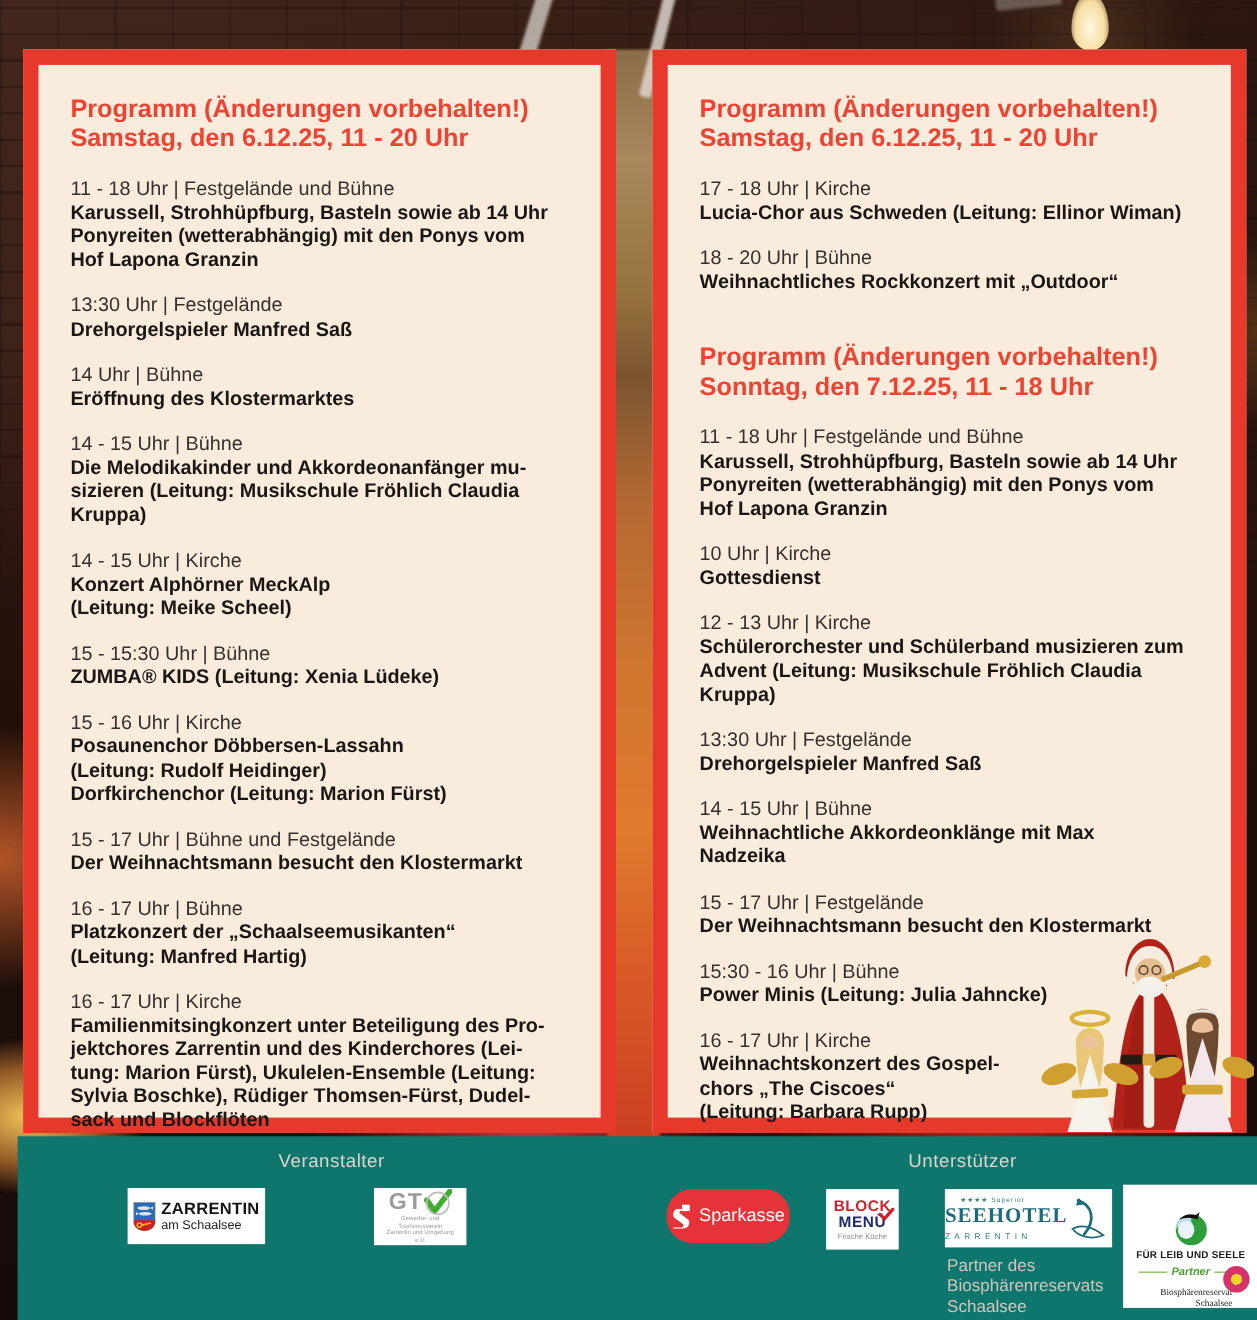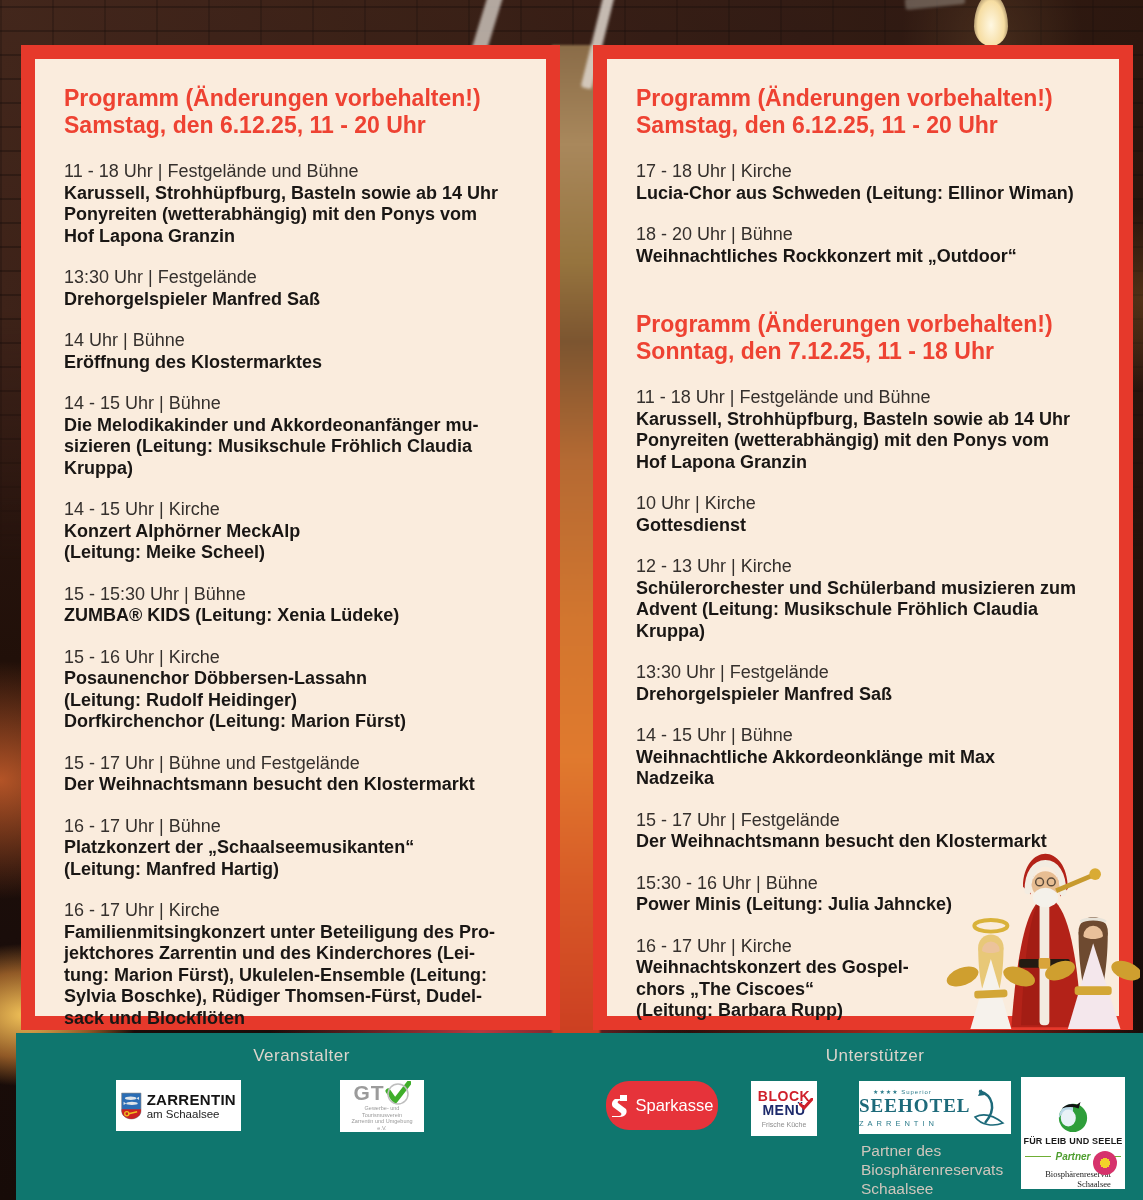--- a/index.html
+++ b/index.html
@@ -94,21 +94,21 @@
   
   .logo.seehotel{left:268px;top:48px;width:152px;height:53px;display:flex;flex-direction:column;align-items:flex-start;justify-content:center;position:relative;}
   .see-stars{font-size:6px;color:#2e7d8c;letter-spacing:1px;align-self:flex-start;margin-left:14px;}
   .see-name{font-family:"Liberation Serif",serif;font-weight:bold;font-size:19px;color:#1d6a7a;letter-spacing:1px;}
   .see-city{font-size:7.5px;color:#2e7d8c;letter-spacing:4px;margin-top:2px;}
   .see-fish{position:absolute;right:4px;top:8px;}
   .partner-text{
     position:absolute;left:270px;top:108px;color:#cfc6bc;font-size:15.5px;line-height:19px;white-space:pre-line;
   }
   
-  .logo.leibseele{left:430px;top:44px;width:104px;height:112px;display:flex;flex-direction:column;align-items:center;padding-top:24px;}
+  .logo.leibseele{left:430px;top:44px;width:123px;height:112px;display:flex;flex-direction:column;align-items:center;padding-top:24px;}
   .ls-title{font-size:9px;font-weight:bold;color:#1a1a1a;margin-top:3px;letter-spacing:.2px;}
   .ls-partner-row{display:flex;align-items:center;gap:4px;margin-top:5px;}
   .ls-line{width:26px;height:1.5px;background:#6fae35;}
   .ls-partner{color:#4f9e2f;font-size:10px;font-weight:bold;font-style:italic;}
   .ls-org{font-family:"Liberation Serif",serif;font-size:8.5px;color:#222;text-align:right;line-height:10px;margin-top:7px;margin-right:26px;white-space:pre-line;margin-left:36px;}
   .ls-badge{position:absolute;right:8px;bottom:14px;width:24px;height:24px;border-radius:50%;
     background:radial-gradient(circle,#f2d12b 0 30%,#d6336c 30% 72%,#7ab32e 72% 100%);}
 </style>
 </head>
 <body>

